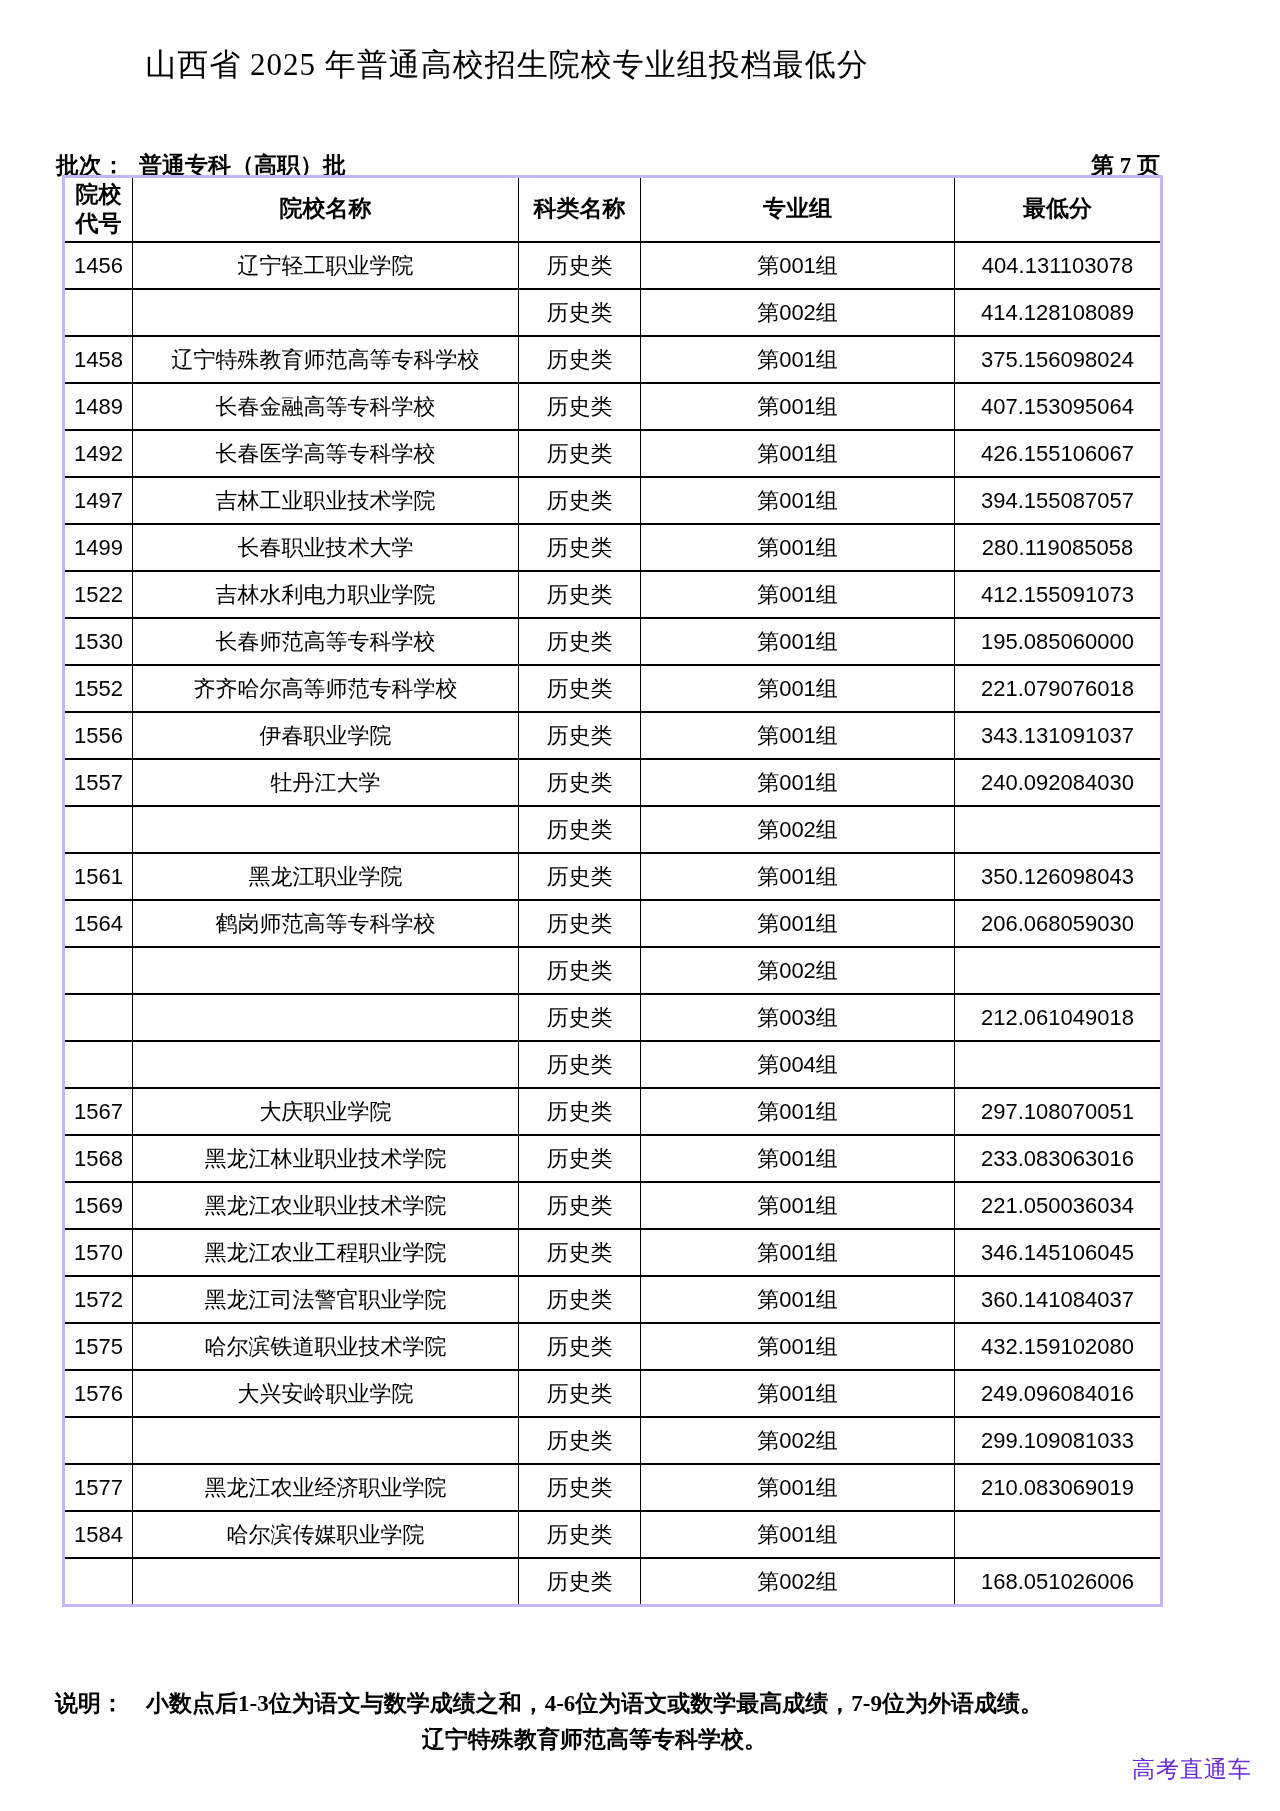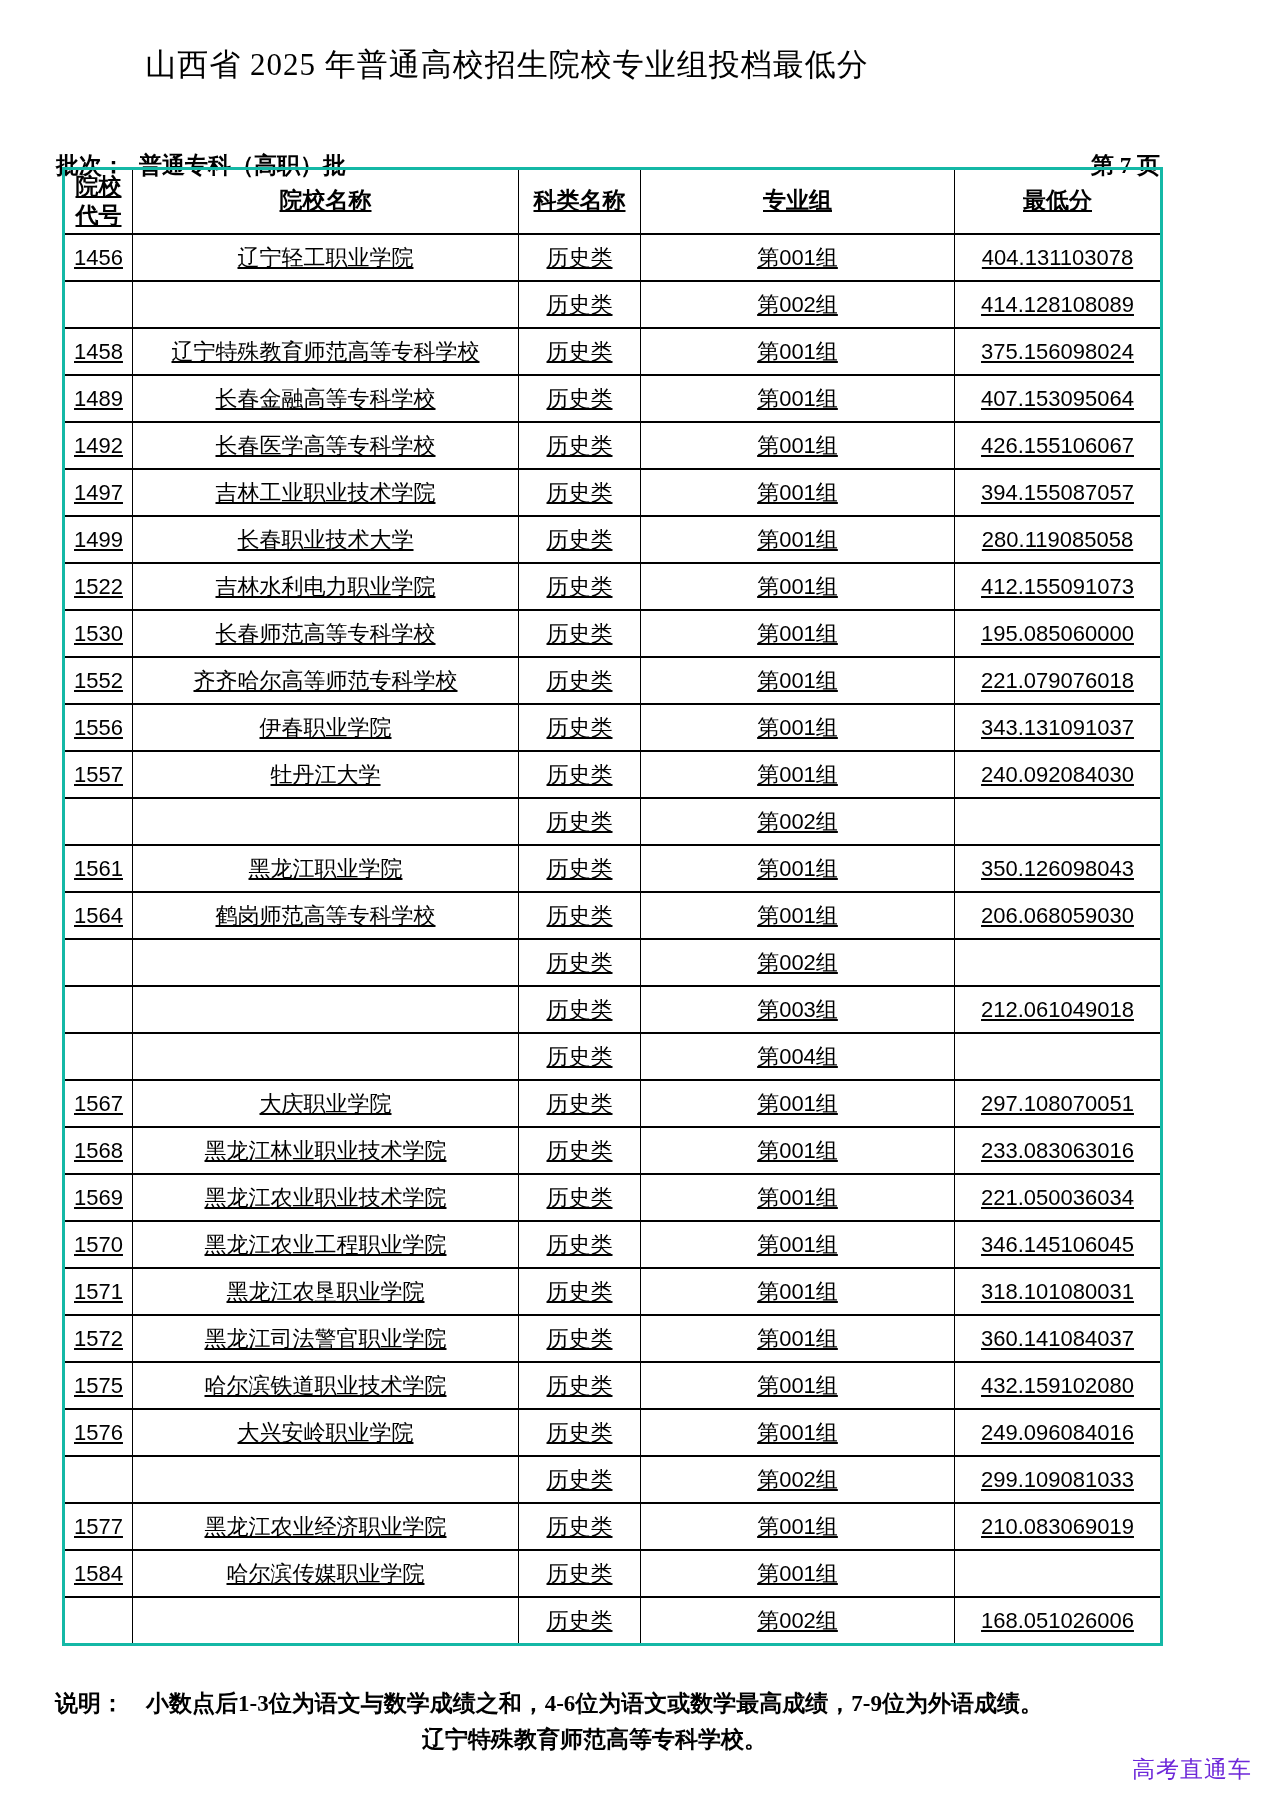--- a/index.html
+++ b/index.html
@@ -33,27 +33,26 @@
     align-items:baseline;
     font-size:23px;
     font-weight:bold;
     margin-top:44px;
   }
   .batch{display:flex;align-items:baseline;}
   .batch-label{margin-right:14px;}
   .page-number{font-weight:bold;}
   table.score-table{
     position:absolute;
-    top:167px;
+    top:175px;
     left:62px;
     width:1098px;
     border-collapse:collapse;
     table-layout:fixed;
-    border:3px solid #14b8a6;
-    text-decoration:underline;
+    border:3px solid #c4b5fd;
   }
   table.score-table th,
   table.score-table td{
     border:1.5px solid #000;
     border-top-width:2px;
     border-bottom-width:2px;
     padding:0;
     text-align:center;
     vertical-align:middle;
     overflow:hidden;
@@ -286,27 +285,20 @@
           <td class="cell-score">221.050036034</td>
         </tr>
         <tr>
           <td class="cell-code">1570</td>
           <td class="cell-name">黑龙江农业工程职业学院</td>
           <td class="cell-category">历史类</td>
           <td class="cell-group">第001组</td>
           <td class="cell-score">346.145106045</td>
         </tr>
         <tr>
-          <td class="cell-code">1571</td>
-          <td class="cell-name">黑龙江农垦职业学院</td>
-          <td class="cell-category">历史类</td>
-          <td class="cell-group">第001组</td>
-          <td class="cell-score">318.101080031</td>
-        </tr>
-        <tr>
           <td class="cell-code">1572</td>
           <td class="cell-name">黑龙江司法警官职业学院</td>
           <td class="cell-category">历史类</td>
           <td class="cell-group">第001组</td>
           <td class="cell-score">360.141084037</td>
         </tr>
         <tr>
           <td class="cell-code">1575</td>
           <td class="cell-name">哈尔滨铁道职业技术学院</td>
           <td class="cell-category">历史类</td>

